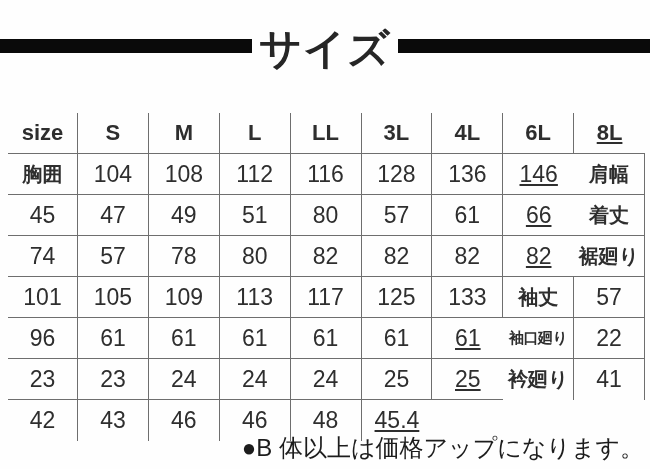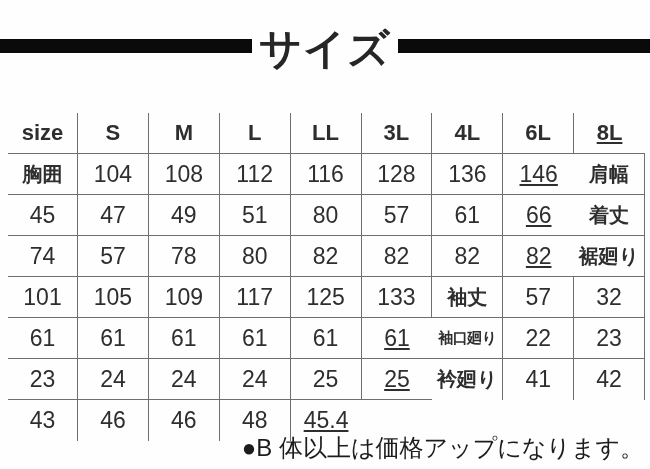--- a/index.html
+++ b/index.html
@@ -129,26 +129,27 @@
     <div class="cell value">78</div>
     <div class="cell value">80</div>
     <div class="cell value">82</div>
     <div class="cell value">82</div>
     <div class="cell value">82</div>
     <div class="cell value last-col">82</div>
     <div class="cell label">裾廻り</div>
     <div class="cell value">101</div>
     <div class="cell value">105</div>
     <div class="cell value">109</div>
+    <div class="cell value">113</div>
     <div class="cell value">117</div>
     <div class="cell value">125</div>
     <div class="cell value">133</div>
     <div class="cell label">袖丈</div>
     <div class="cell value">57</div>
-    <div class="cell value">32</div>
+    <div class="cell value">96</div>
     <div class="cell value">61</div>
     <div class="cell value">61</div>
     <div class="cell value">61</div>
     <div class="cell value">61</div>
     <div class="cell value">61</div>
     <div class="cell value last-col">61</div>
     <div class="cell label small">袖口廻り</div>
     <div class="cell value">22</div>
     <div class="cell value">23</div>
     <div class="cell value">23</div>

